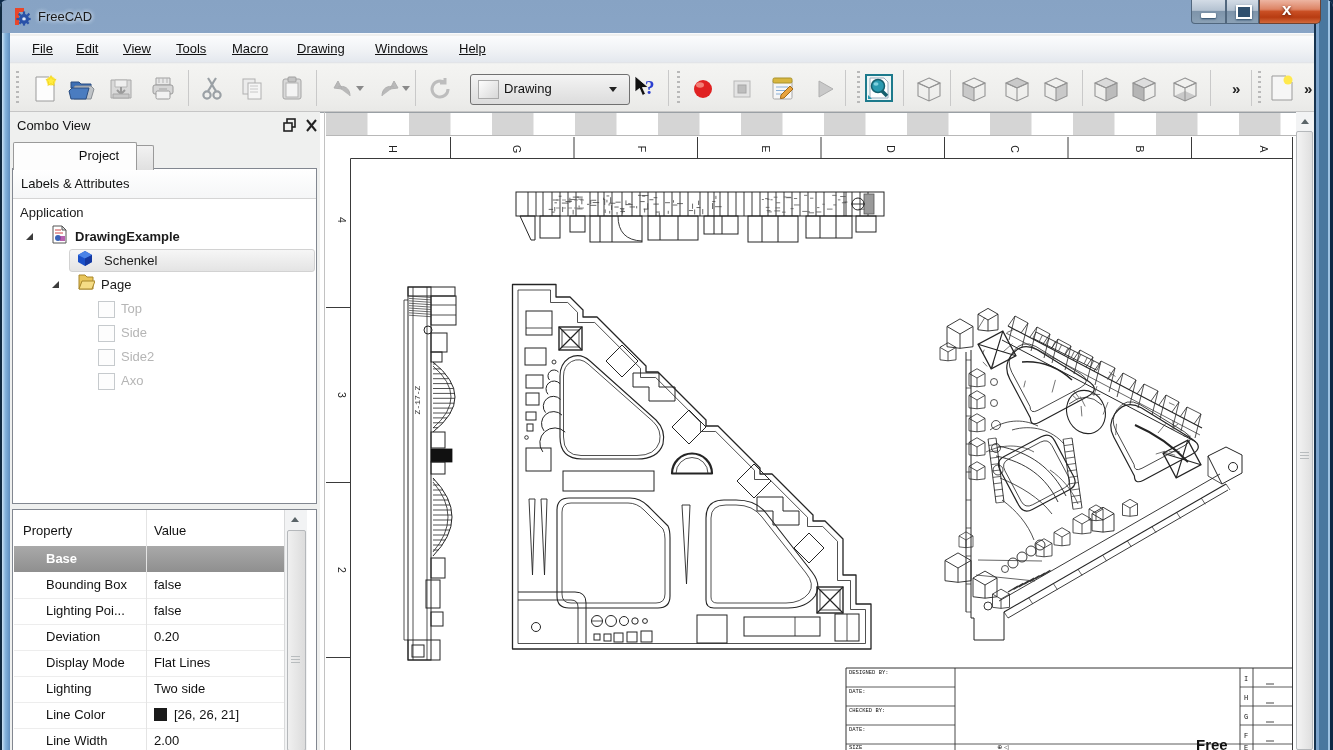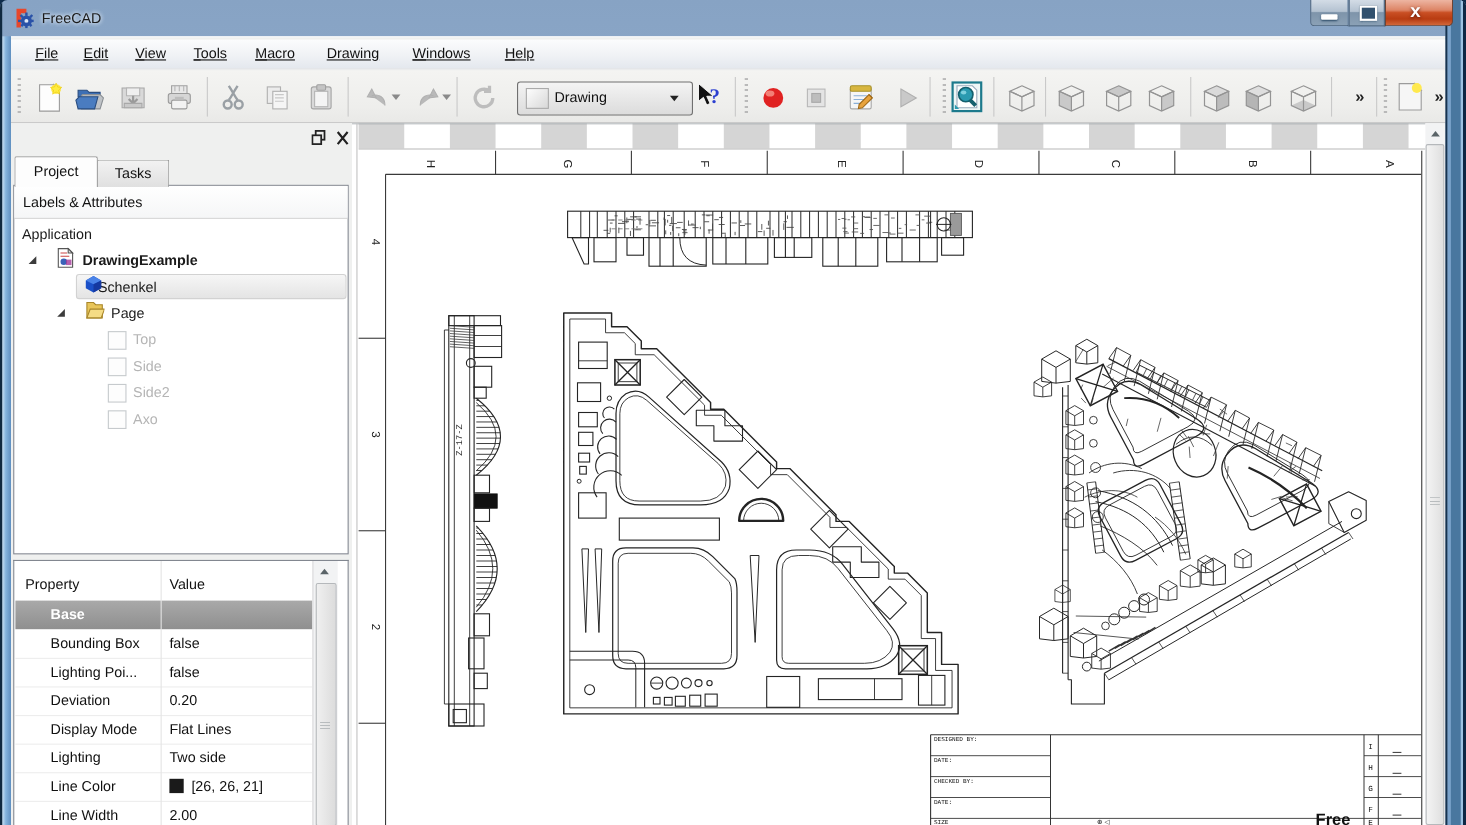--- a/index.html
+++ b/index.html
@@ -37,21 +37,21 @@
 .tsep{position:absolute;top:70px;width:1px;height:36px;background:#c9c9c9;z-index:5;}
 .thandle{position:absolute;top:71px;width:3px;height:34px;z-index:5;
  background:repeating-linear-gradient(180deg,#b9b9b9 0 2px,transparent 2px 5px);}
 .ticon{position:absolute;z-index:5;}
 #panel{position:absolute;left:10px;top:112px;width:310px;height:638px;background:#eff0ef;}
 #pvtitle{position:absolute;left:12px;top:115px;width:306px;height:23px;font-size:13px;color:#111;}
 #pvtitle span{position:absolute;left:5px;top:3px;}
 #pvbtns{position:absolute;left:283px;top:118px;}
 #tabProject{position:absolute;left:13px;top:142px;width:74px;height:27px;
  background:#fdfdfd;border:1px solid #9a9a9a;border-bottom:none;border-radius:2px 2px 0 0;
- font-size:13px;text-align:center;line-height:26px;color:#111;z-index:3;}
+ font-size:13px;text-align:center;line-height:26px;color:#111;z-index:3;padding-left:48px;}
 #tabTasks{position:absolute;left:88px;top:145px;width:64px;height:24px;
  background:linear-gradient(180deg,#f2f2f2,#e0e0e0);border:1px solid #9a9a9a;border-bottom:none;
  border-radius:2px 2px 0 0;font-size:13px;text-align:center;line-height:23px;color:#111;z-index:2;}
 #treebox{position:absolute;left:12px;top:168px;width:305px;height:336px;
  background:#fff;border:1px solid #828790;box-sizing:border-box;z-index:1;}
 #treehdr{position:absolute;left:0;top:0;width:100%;height:29px;
  background:linear-gradient(180deg,#ffffff,#f5f6f7);border-bottom:1px solid #d5d5d5;text-decoration:underline;}
 #treehdr span{position:absolute;left:8px;top:7px;font-size:13px;color:#111;}
 .trow{position:absolute;left:0;width:100%;height:24px;font-size:13px;color:#1a1a1a;}
 .trow .txt{position:absolute;top:4px;}
@@ -253,20 +253,23 @@
       <path d="M18 3 l6 6 h-6 z" fill="#e0e0e0" stroke="#9b9b9b"></path>
       <circle cx="20" cy="7" r="4.5" fill="#ffe94e"></circle>
     </svg>
     <div class="ticon" style="left:1304px;top:80px;font-size:15px;font-weight:bold;color:#222;">»</div>
     <div style="position:absolute;left:470px;top:74px;width:158px;height:29px;border:1px solid #707070;border-radius:3px;background:linear-gradient(180deg,#f4f4f4,#e9e9e9 45%,#dcdcdc);">
 <div style="position:absolute;left:7px;top:5px;width:19px;height:17px;background:linear-gradient(135deg,#fdfdfd,#d8d8d8);border:1px solid #aaa;"></div>
 <div style="position:absolute;left:33px;top:6px;font-size:13px;color:#111;">Drawing</div>
 <div style="position:absolute;right:12px;top:12px;width:0;height:0;border-left:4px solid transparent;border-right:4px solid transparent;border-top:5px solid #222;"></div>
 </div>
   <div id="panel"></div>
+  <div id="pvtitle">
+      <span>Combo View</span>
+    </div>
   <svg id="pvbtns" width="36" height="16" viewBox="0 0 36 16">
       <rect x="4" y="1" width="8" height="8" fill="none" stroke="#222" stroke-width="1.6"></rect>
       <rect x="1" y="5" width="8" height="8" fill="#eff0ef" stroke="#222" stroke-width="1.6"></rect>
       <path d="M24 2 L33 13 M33 2 L24 13" stroke="#222" stroke-width="2"></path>
     </svg>
   <div id="tabProject">Project</div>
   <div id="tabTasks">Tasks</div>
   <div id="treebox">
     <div id="treehdr">
         <span>Labels &amp; Attributes</span>
@@ -275,21 +278,21 @@
         <span class="txt" style="left:7px">Application</span>
       </div>
     <div class="trow" style="top:56px">
       <svg class="txt" style="left:12px;top:7px" width="9" height="9" viewBox="0 0 9 9">
           <path d="M8 1 V8 H1 Z" fill="#3c3c3c"></path>
         </svg>
       <span class="txt" style="left:62px;font-weight:bold">DrawingExample</span>
     </div>
     <div class="trow" style="top:80px">
         <div id="selrow"></div>
-      <span class="txt" style="left:76px">Schenkel</span>
+      <span class="txt" style="left:91px">Schenkel</span>
       </div>
     <div class="trow" style="top:104px">
       <svg class="txt" style="left:38px;top:7px" width="9" height="9" viewBox="0 0 9 9">
           <path d="M8 1 V8 H1 Z" fill="#3c3c3c"></path>
         </svg>
       <span class="txt" style="left:88px">Page</span>
       </div>
     <div class="trow gray" style="top:152px">
         <div class="chkbox"></div>
         <span class="txt" style="left:108px">Side</span>

